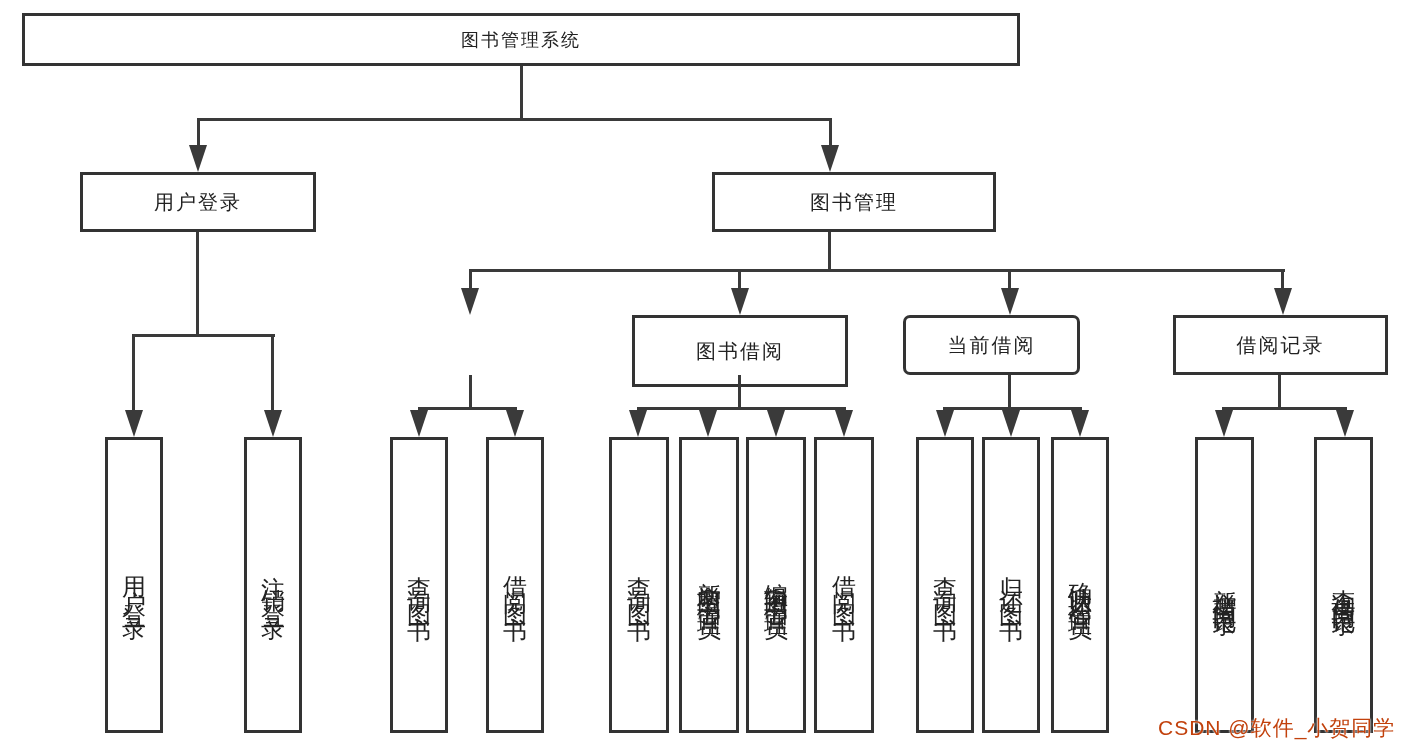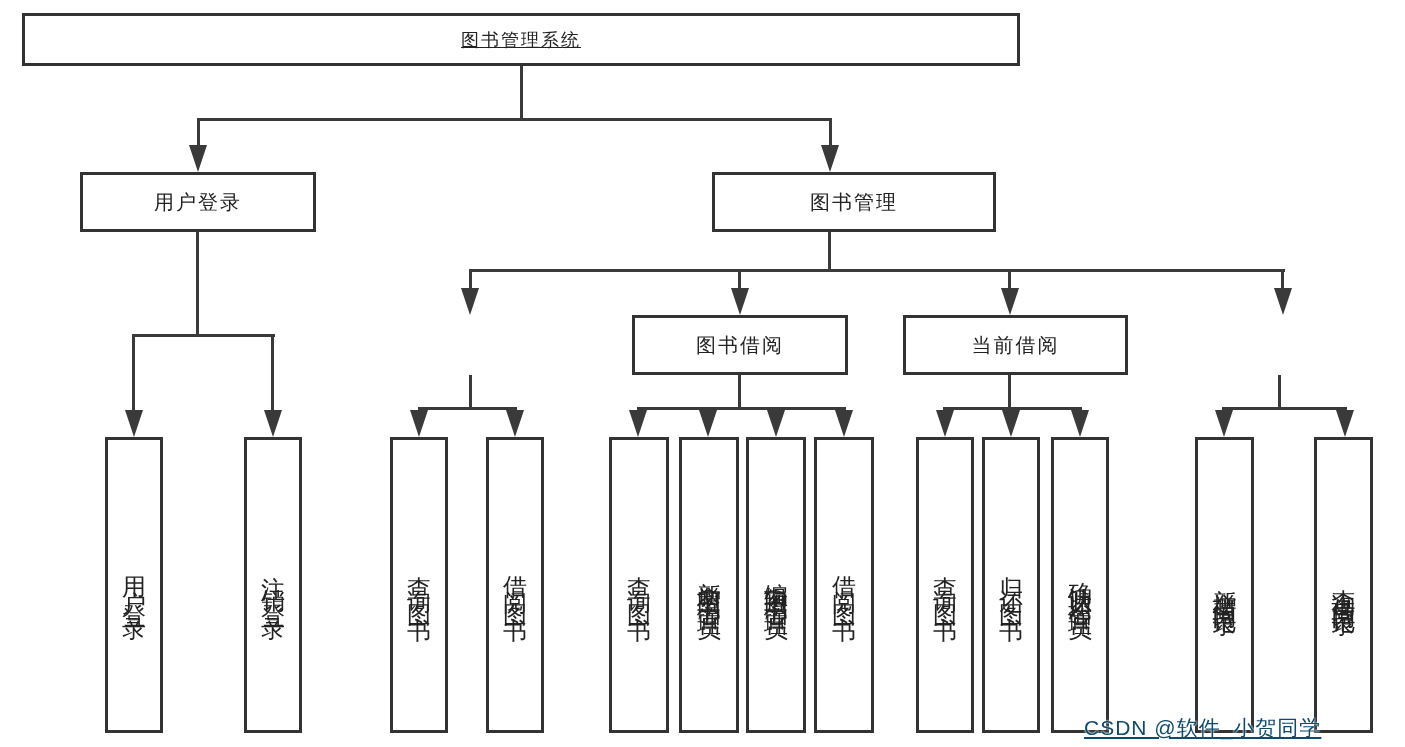--- a/index.html
+++ b/index.html
@@ -16,48 +16,47 @@
     box-sizing: border-box;
     border: 3px solid #333333;
     background: #ffffff;
     display: flex;
     align-items: center;
     justify-content: center;
     color: #222222;
     text-align: center;
   }
   .hbox { font-size: 20px; letter-spacing: 2px; }
-  .root-box { font-size: 18px; letter-spacing: 2px; text-decoration: underline; }
+  .root-box { font-size: 18px; letter-spacing: 2px; }
   .vbox {
     writing-mode: vertical-rl;
     text-orientation: mixed;
     line-height: 1;
   }
   .vshort { font-size: 24px; letter-spacing: 14px; }
   .vlong  { font-size: 24px; letter-spacing: 5px; }
   .vline { position: absolute; width: 3px; background: #3a3a3a; }
   .hline { position: absolute; height: 3px; background: #3a3a3a; }
   .tri {
     position: absolute;
     width: 0; height: 0;
     border-left: 9px solid transparent;
     border-right: 9px solid transparent;
     border-top: 27px solid #3a3a3a;
   }
   .watermark {
     position: absolute;
-    left: 1084px;
+    left: 1158px;
     top: 714px;
     font-size: 21px;
-    color: #0c4a6e;
+    color: #c2410c;
     letter-spacing: 1px;
     text-shadow: 0 0 2px #ffffff, 0 0 2px #ffffff;
     z-index: 10;
     white-space: nowrap;
-    text-decoration: underline;
   }
 </style>
 </head>
 <body>
 
 <div id="canvas">
 
   <div class="box root-box" style="left:22px; top:13px; width:998px; height:53px;">图书管理系统</div>
 
   <div class="vline" style="left:520px; top:66px; height:54px;"></div>
@@ -81,22 +80,23 @@
   <div class="hline" style="left:469px; top:269px; width:816px;"></div>
   <div class="vline" style="left:469px; top:269px; height:22px;"></div>
   <div class="tri" style="left:461px; top:288px;"></div>
   <div class="vline" style="left:738px; top:269px; height:22px;"></div>
   <div class="tri" style="left:731px; top:288px;"></div>
   <div class="vline" style="left:1008px; top:269px; height:22px;"></div>
   <div class="tri" style="left:1001px; top:288px;"></div>
   <div class="vline" style="left:1281px; top:269px; height:22px;"></div>
   <div class="tri" style="left:1274px; top:288px;"></div>
 
-  <div class="box hbox" style="left:632px; top:315px; width:216px; height:60px;">图书借阅</div>
-  <div class="box hbox" style="left:903px; top:315px; width:225px; height:60px;">当前借阅</div>
+  <div class="box hbox" style="left:632px; top:315px; width:216px; height:72px;">图书借阅</div>
+  <div class="box hbox" style="left:903px; top:315px; width:177px; height:60px;border-radius:7px;">当前借阅</div>
+  <div class="box hbox" style="left:1173px; top:315px; width:215px; height:60px;">借阅记录</div>
 
   <div class="vline" style="left:469px; top:375px; height:35px;"></div>
   <div class="hline" style="left:418px; top:407px; width:99px;"></div>
   <div class="vline" style="left:418px; top:407px; height:8px;"></div>
   <div class="tri" style="left:410px; top:410px;"></div>
   <div class="vline" style="left:514px; top:407px; height:8px;"></div>
   <div class="tri" style="left:506px; top:410px;"></div>
 
   <div class="vline" style="left:738px; top:375px; height:35px;"></div>
   <div class="hline" style="left:637px; top:407px; width:209px;"></div>

